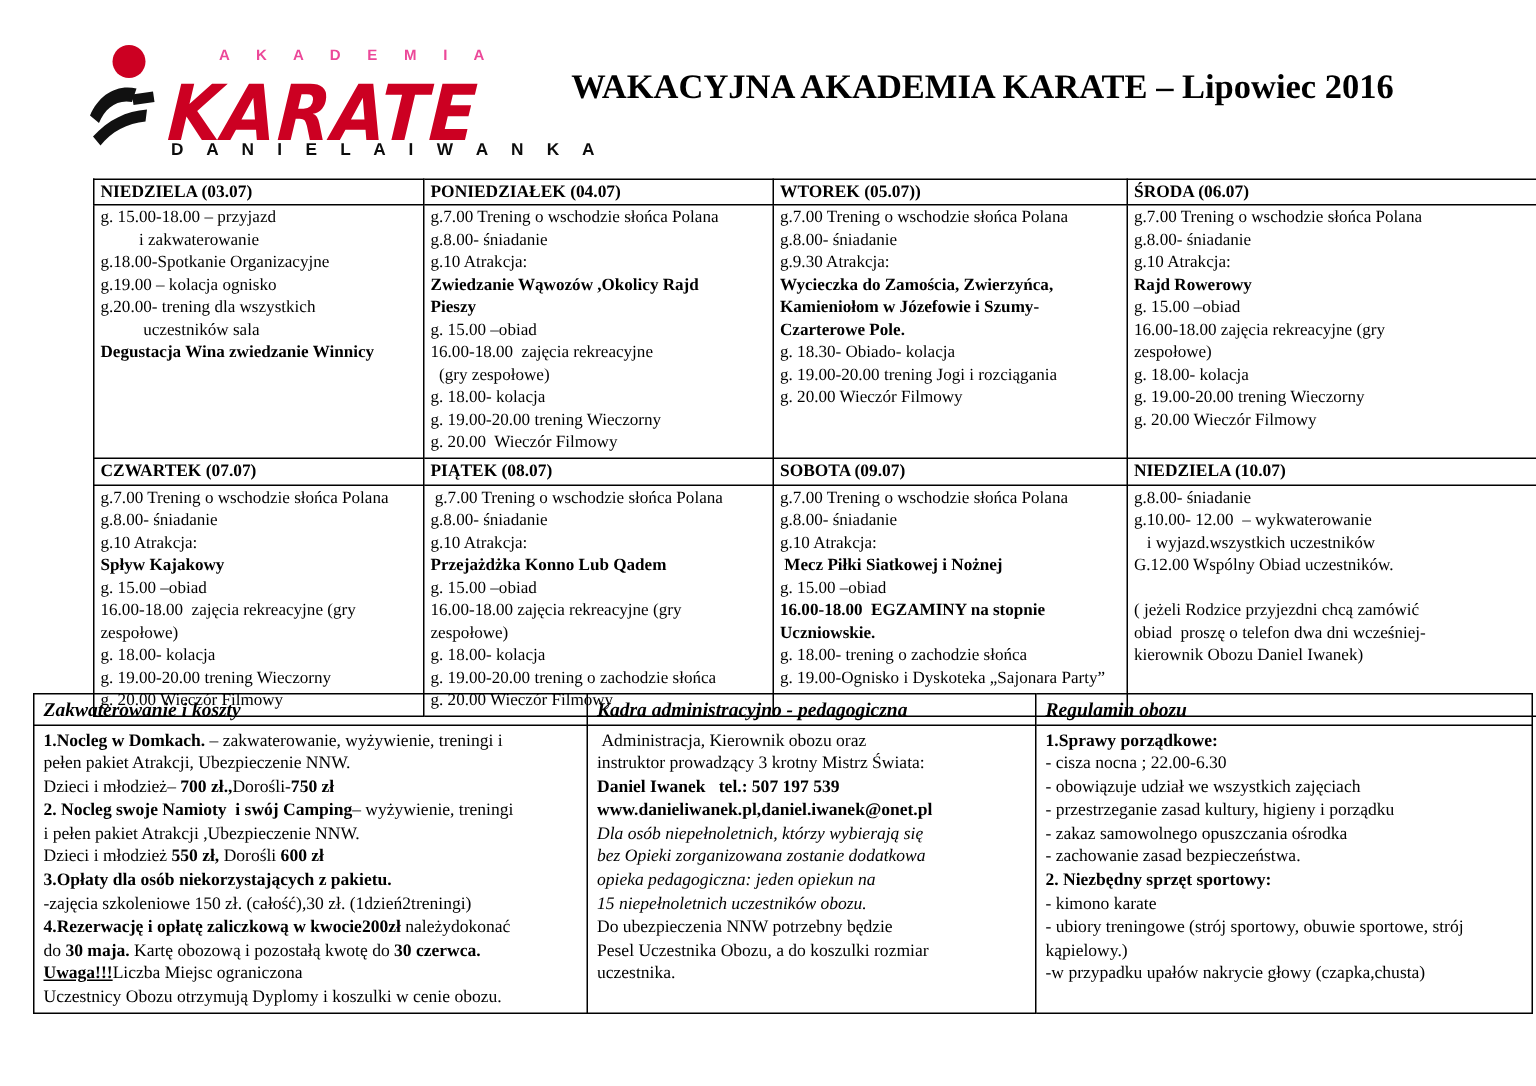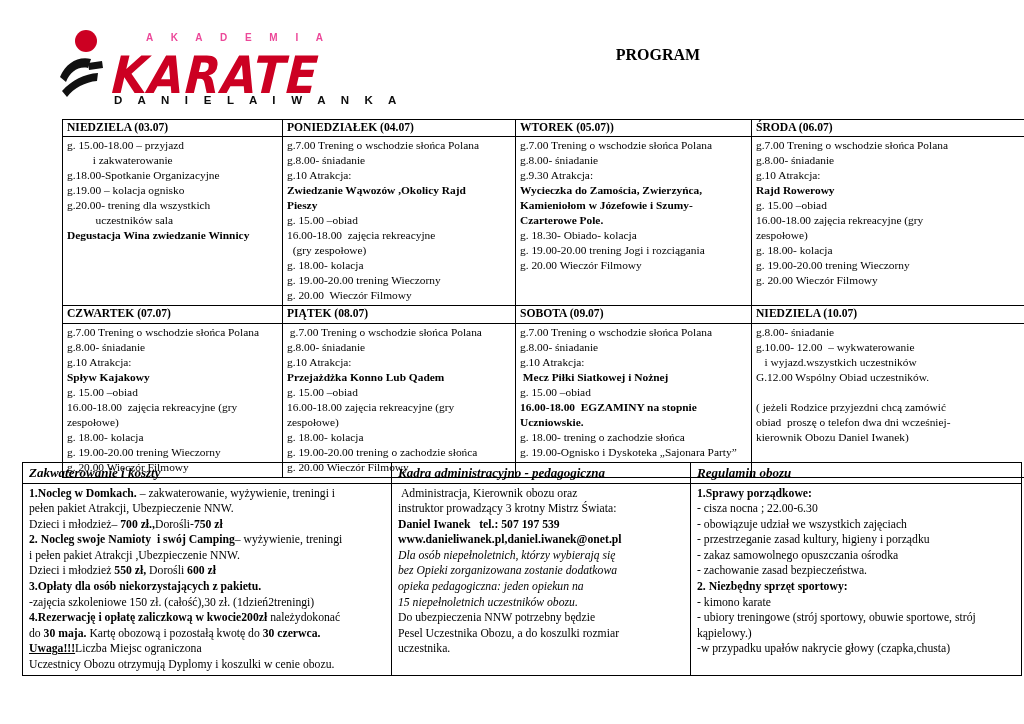--- a/index.html
+++ b/index.html
@@ -119,21 +119,21 @@
         <path d="M2 49 C8 35, 20 28, 33 31 L30 40 C20 38, 12 44, 8 54 Z" fill="#111111"></path>
         <path d="M4 63 C14 52, 26 46, 40 45 L39 53 C27 54, 16 60, 9 69 Z" fill="#111111"></path>
         <path d="M30 35 L44 33 L45 40 L31 42 Z" fill="#111111"></path>
       </svg>
       <div class="logo-akademia">A K A D E M I A</div>
       <div class="logo-karate">KARATE</div>
       <div class="logo-daniela">D A N I E L A   I W A N K A</div>
     </div>
 
     <div class="title-block">
-      <div class="program-line">PROGRAM</div>
+      <div class="main-title">WAKACYJNA AKADEMIA KARATE  – Lipowiec 2016</div>
     </div>
 
   </div>
 
   <table class="schedule">
     <tbody>
         <tr>
           <td class="dayhead c0">NIEDZIELA  (03.07)</td>
           <td class="dayhead c1">PONIEDZIAŁEK (04.07)</td>
           <td class="dayhead c2">WTOREK (05.07))</td>

